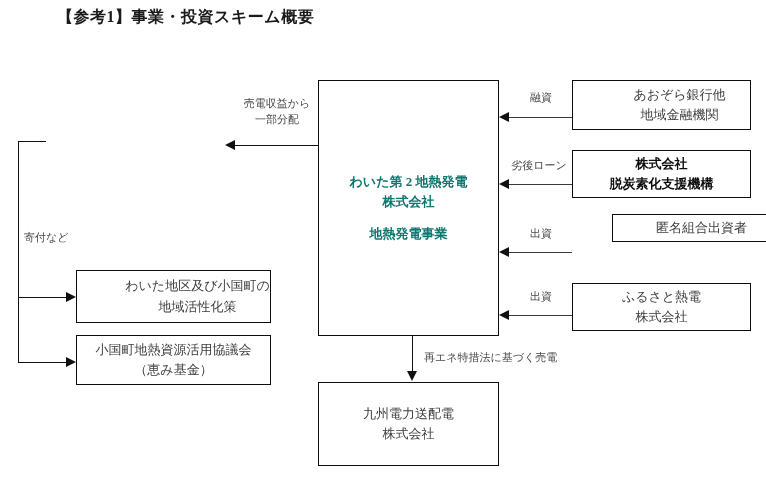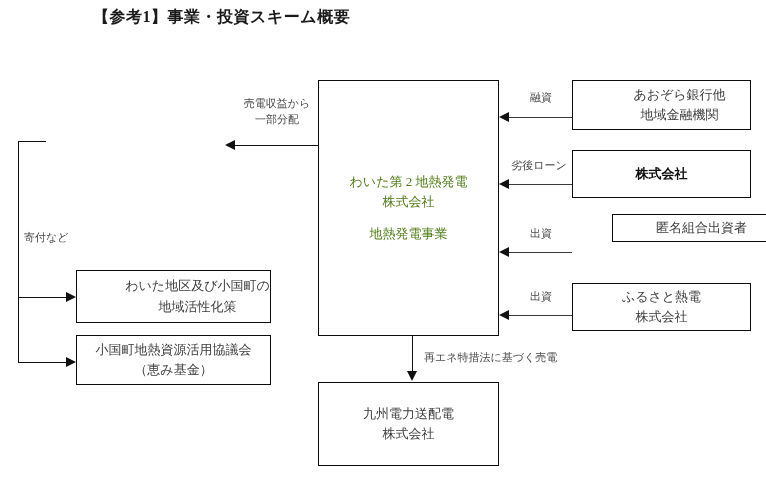--- a/index.html
+++ b/index.html
@@ -21,21 +21,20 @@
   }
   #title {
     position: absolute;
     left: 57px;
     top: 7px;
     font-size: 16px;
     font-weight: bold;
     color: #1a1a1a;
     letter-spacing: 0.5px;
     white-space: nowrap;
-    margin-left: 36px;
   }
   .box {
     position: absolute;
     box-sizing: border-box;
     border: 1.6px solid #0d0d0d;
     background: #ffffff;
     display: flex;
     flex-direction: column;
     align-items: center;
     justify-content: center;
@@ -45,21 +44,21 @@
     line-height: 1.55;
     z-index: 3;
   }
   .box .ln { display: block; white-space: nowrap; }
   .box.strong {
     color: #0d0d0d;
     font-weight: bold;
     border-width: 1.8px;
   }
   .box .spacer { height: 12px; }
-  .box .sub { font-weight: normal; color: #4d7c0f; white-space: nowrap; }
+  .box .sub { font-weight: bold; color: #0f766e; white-space: nowrap; }
 
   
   .hline, .vline {
     position: absolute;
     background: #3a3a3a;
     z-index: 1;
   }
   .hline { height: 1.2px; }
   .vline { width: 1.2px; }
   .hline.dark, .vline.dark { background: #111111; }
@@ -123,20 +122,21 @@
     <span class="ln">（恵み基金）</span>
   </div>
 
   <div class="box" style="left:572px; top:80px; width:179px; height:50px;padding-left:36px;">
     <span class="ln">あおぞら銀行他</span>
     <span class="ln">地域金融機関</span>
   </div>
 
   <div class="box strong" style="left:572px; top:150px; width:179px; height:48px;">
     <span class="ln">株式会社</span>
+    <span class="ln">脱炭素化支援機構</span>
   </div>
 
   <div class="box" style="left:572px; top:214px; width:179px; height:28px;margin-left:40px;">
     <span class="ln">匿名組合出資者</span>
   </div>
 
   <div class="box" style="left:572px; top:283px; width:179px; height:48px;">
     <span class="ln">ふるさと熱電</span>
     <span class="ln">株式会社</span>
   </div>

